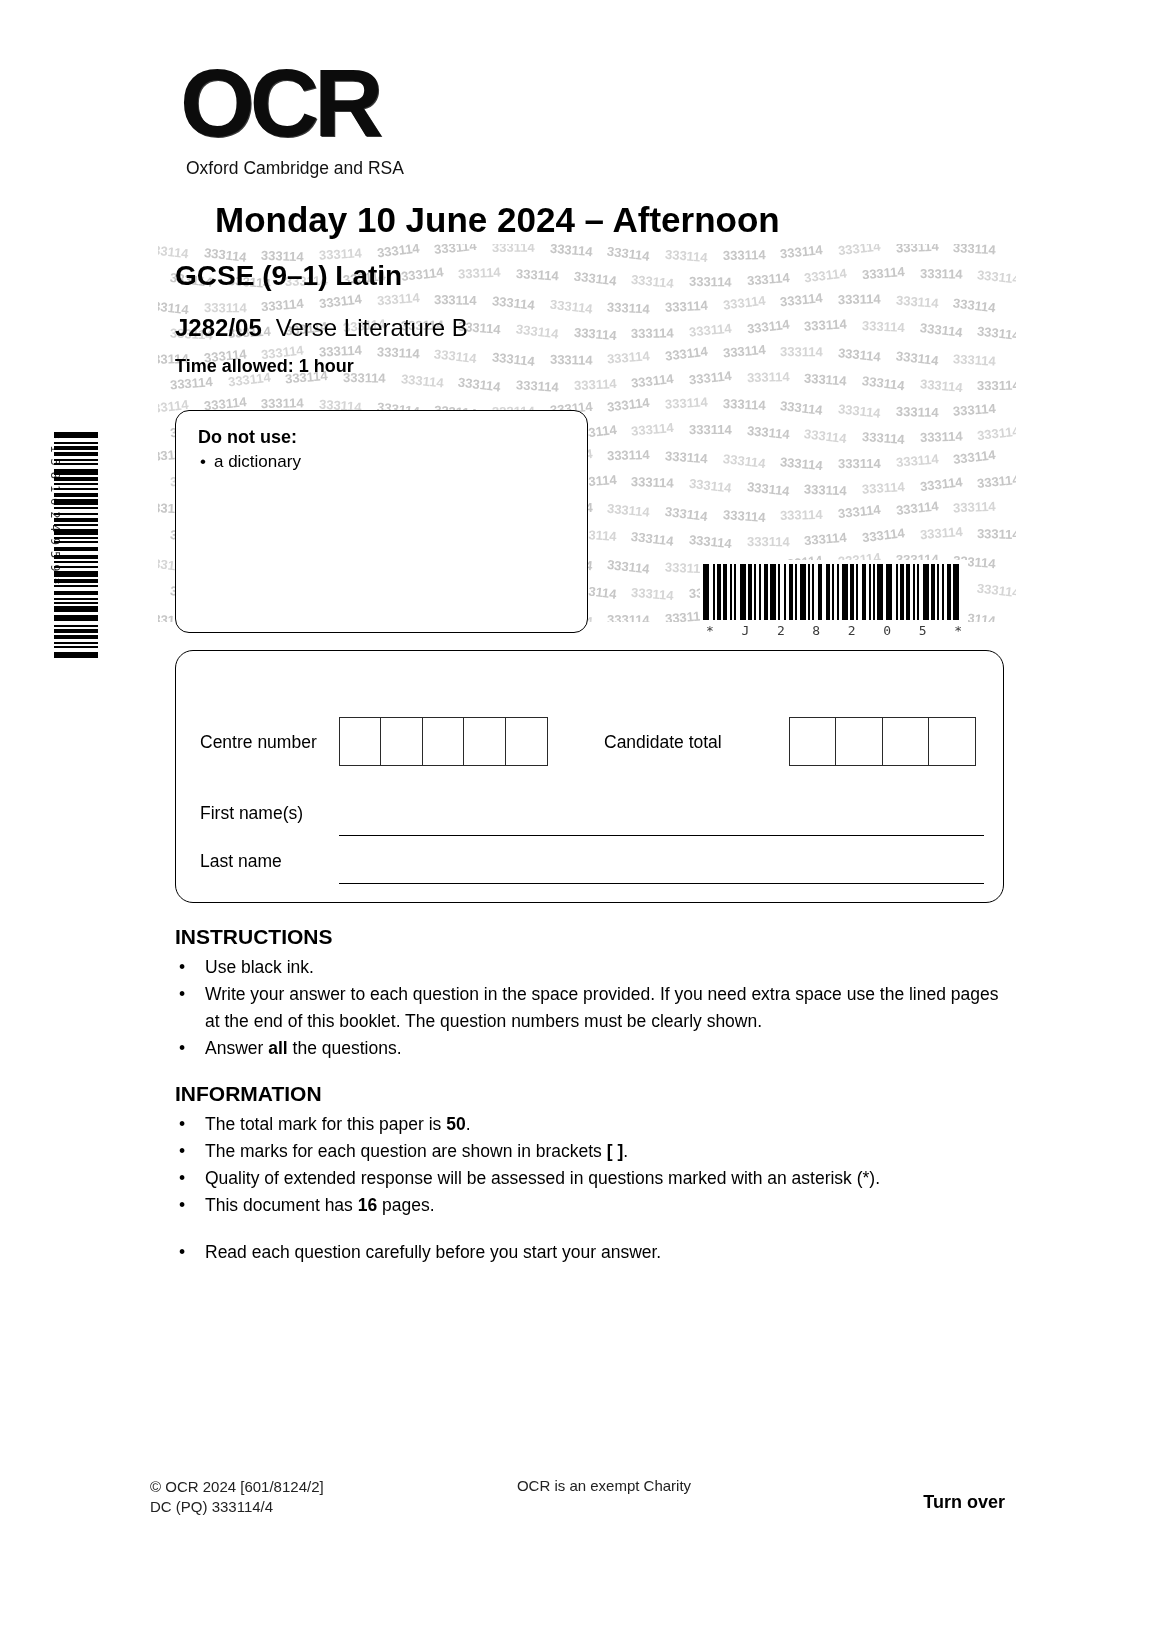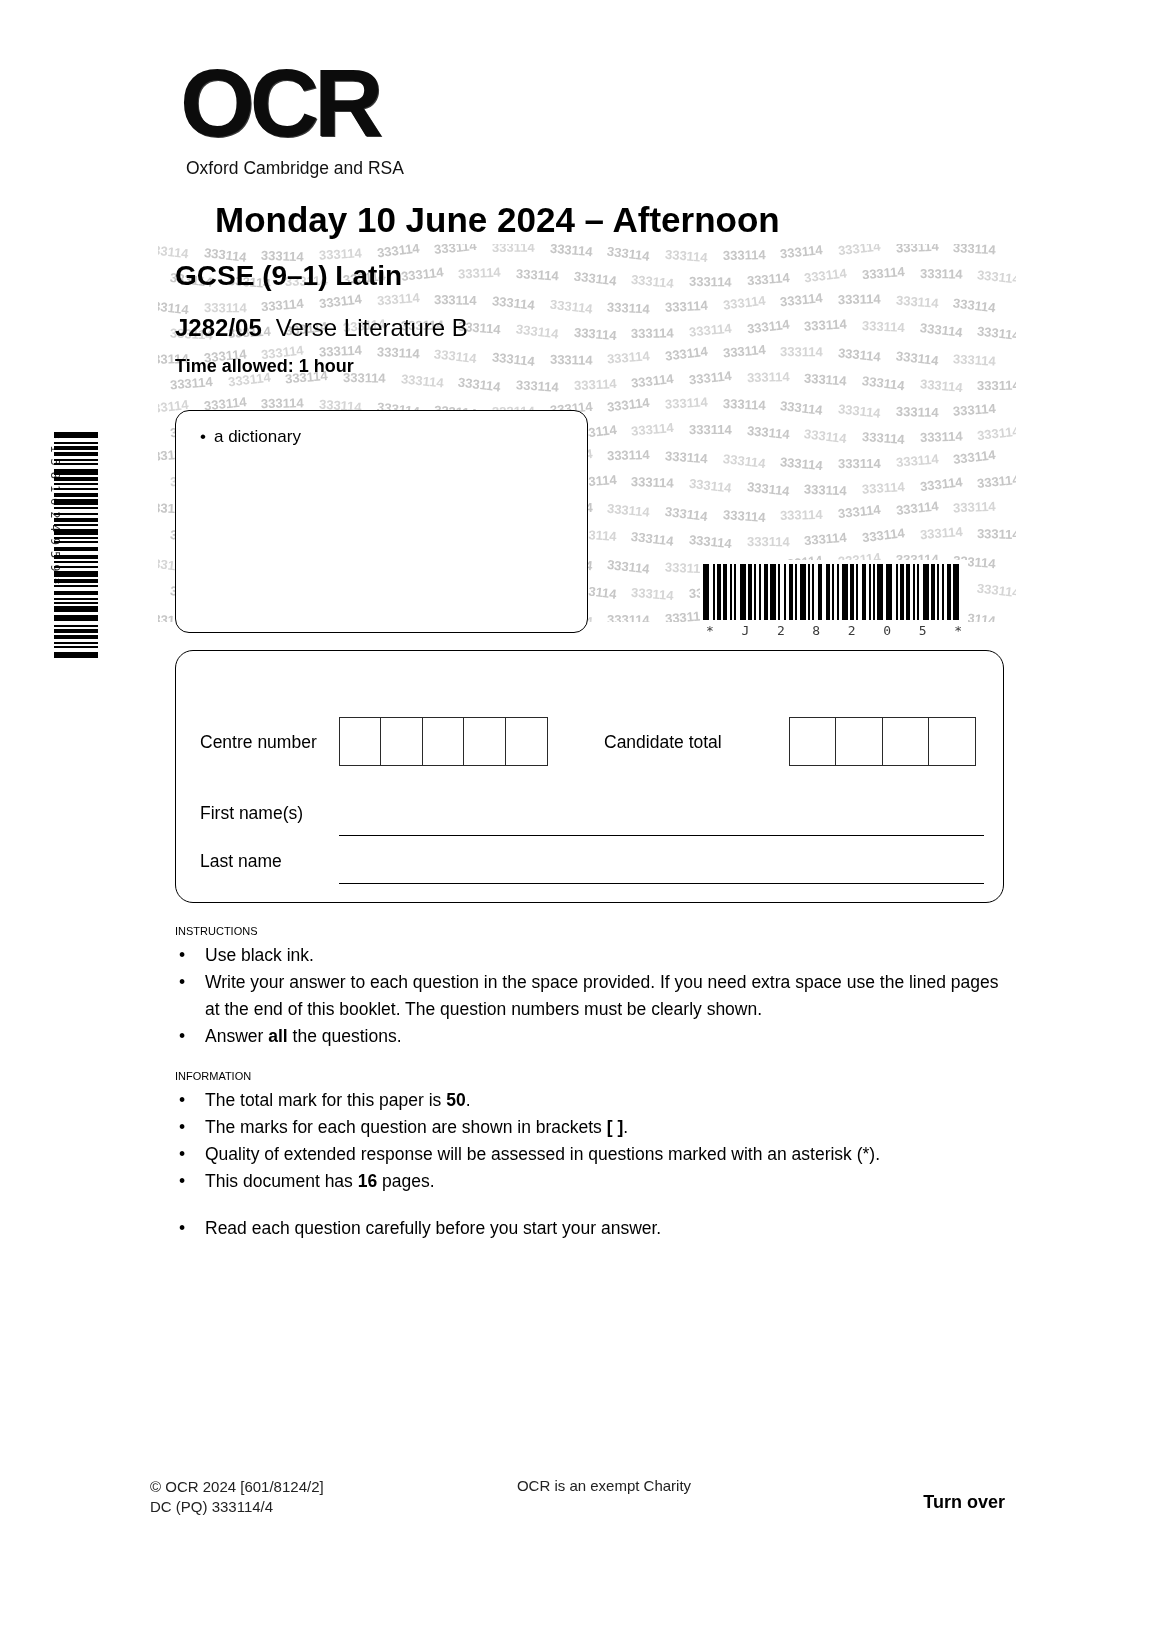--- a/index.html
+++ b/index.html
@@ -67,21 +67,21 @@
   .cand-label{left:428px;top:66px;}
   .cand-cells{left:613px;top:66px;}
   .cell-wide{width:46px;}
   .name-label{position:absolute;left:24px;font-size:17.5px;}
   .name-line{position:absolute;left:163px;width:645px;border-bottom:1.6px solid #000;}
   .fn-label{top:152px;} .fn-line{top:132px;height:52px;}
   .ln-label{top:200px;} .ln-line{top:180px;height:52px;}
 
   
   .sections{left:175px;top:925px;width:840px;}
-  .sec-h{font-size:11px;font-weight:normal;margin:0 0 5px 0;}
+  .sec-h{font-size:21px;font-weight:bold;margin:0 0 5px 0;}
   .sec-list{list-style:none;margin:0 0 20px 0;padding:0;}
   .sec-list li{position:relative;padding-left:30px;font-size:17.5px;line-height:27px;}
   .sec-list li .bullet{position:absolute;left:4px;}
   .sec-list .bseg{font-weight:bold;}
 
   
   .footer-left{left:150px;top:1477px;font-size:15px;line-height:20px;color:#222;}
   .footer-center{left:424px;top:1477px;width:360px;text-align:center;font-size:15px;color:#222;}
   .turn-over{top:1492px;right:152px;left:auto;font-size:18px;font-weight:bold;}
 </style>
@@ -112,20 +112,21 @@
   <div class="z logo-sub">Oxford Cambridge and RSA</div>
 
   <div class="z title">Monday 10 June 2024 – Afternoon</div>
   <div class="z qual">GCSE (9–1) Latin</div>
   <div class="z paper-line">
     <span class="code">J282/05</span><span>Verse Literature B</span>
   </div>
   <div class="z time">Time allowed: 1 hour</div>
 
   <div class="z dnu">
+    <div class="dnu-h">Do not use:</div>
     <div id="dnu-items">
         <div class="dnu-item"><span class="b">•</span>a dictionary</div>
       </div>
   </div>
 
   <div class="z bcl">
     <div class="bcl-label">
         <span>*1381624959*</span>
       </div>
     <div class="bcl-bars" id="bcl-bars">

